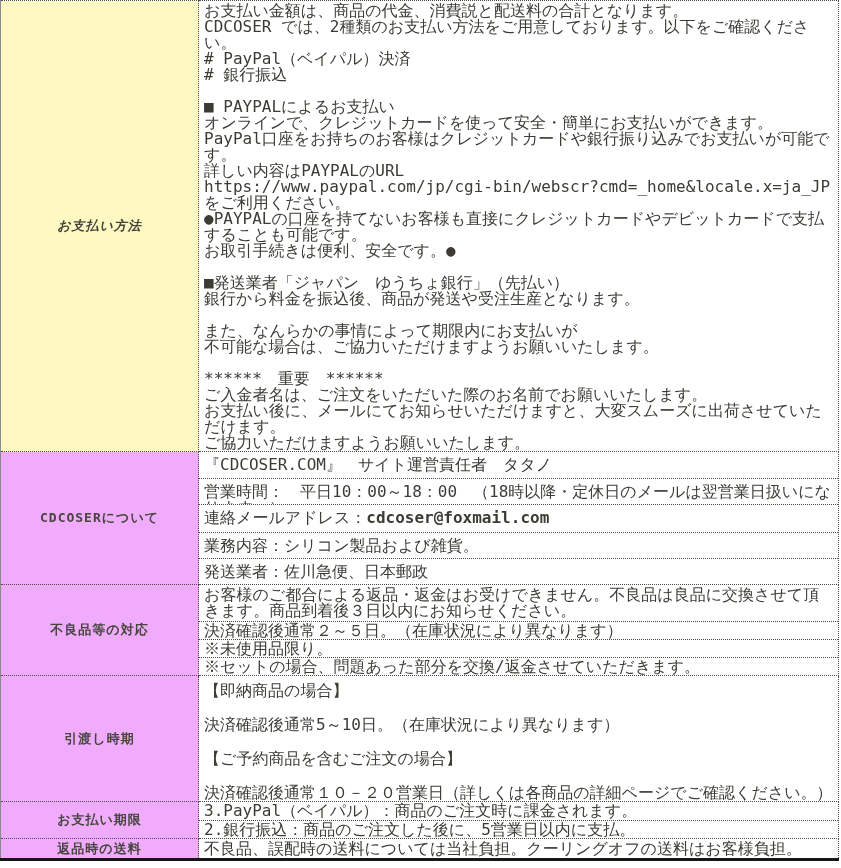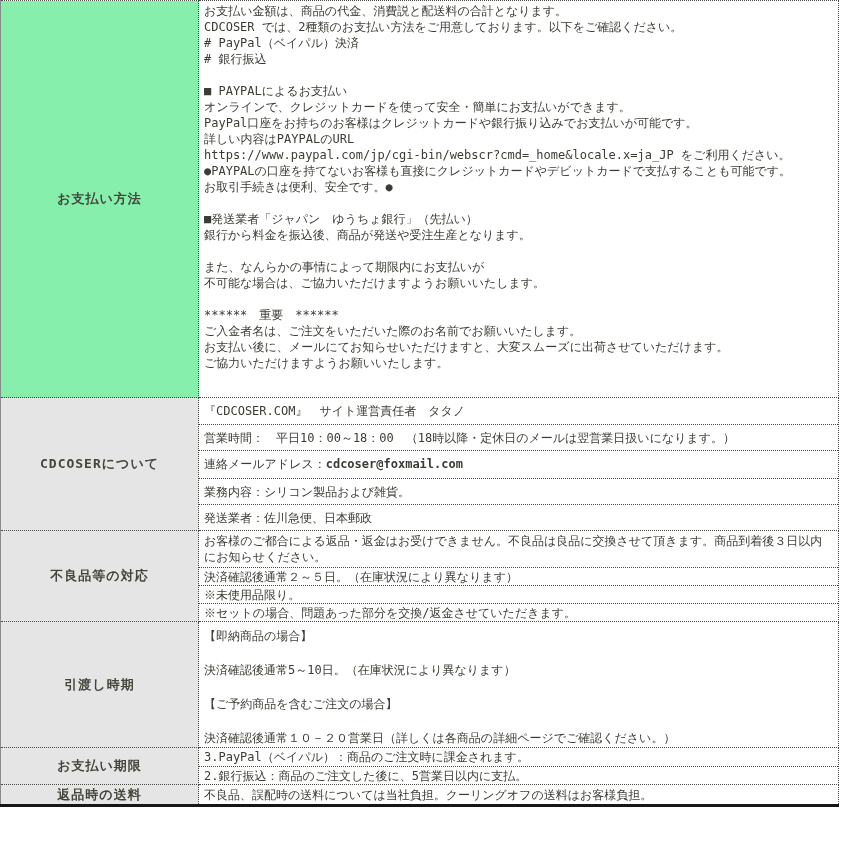--- a/index.html
+++ b/index.html
@@ -1,24 +1,24 @@
 <!DOCTYPE html>
 <html><head>
 <meta charset="utf-8">
 <style>
   html,body{margin:0;padding:0;background:#ffffff;}
   body{font-family:"DejaVu Sans Mono","Liberation Mono",monospace;color:#3c3c34;}
   .page{width:841px;height:868px;overflow:hidden;background:#fff;}
   table.info{border-collapse:collapse;width:839px;table-layout:fixed;
     border-left:1px solid #8a8a8a;border-bottom:3px solid #161616;}
   th,td{border:1px dotted #4a4a44;padding:0;vertical-align:top;}
-  th{width:197px;background:#e5e5e5;font-size:13px;font-weight:bold;
+  th{width:197px;background:#f0abfc;font-size:13px;font-weight:bold;
      text-align:center;vertical-align:middle;color:#45453b;letter-spacing:1px;}
-  tr.row-payment-method th{background:#86efac;}
-  td{font-size:12px;line-height:16px;margin-left:28px;}
+  tr.row-payment-method th{background:#fef9c3;font-style:italic;}
+  td{font-size:16px;line-height:16px;margin-left:28px;}
   .subcell{box-sizing:border-box;padding:3px 4px 0 5px;overflow:hidden;}
   .subcell.sep{border-top:1px dotted #4a4a44;}
   .line{min-height:16px;white-space:pre-wrap;}
   .bold{font-weight:bold;}
   
   tr.row-payment-method{height:397px;}
   tr.row-payment-method .subcell{padding-top:2px;}
   tr.row-about-cdcoser .subcell{height:26px;box-sizing:border-box;padding-top:5px;}
   tr.row-about-cdcoser .subcell:nth-child(3){height:28px;}
   tr.row-extra-fees{height:22px;}

